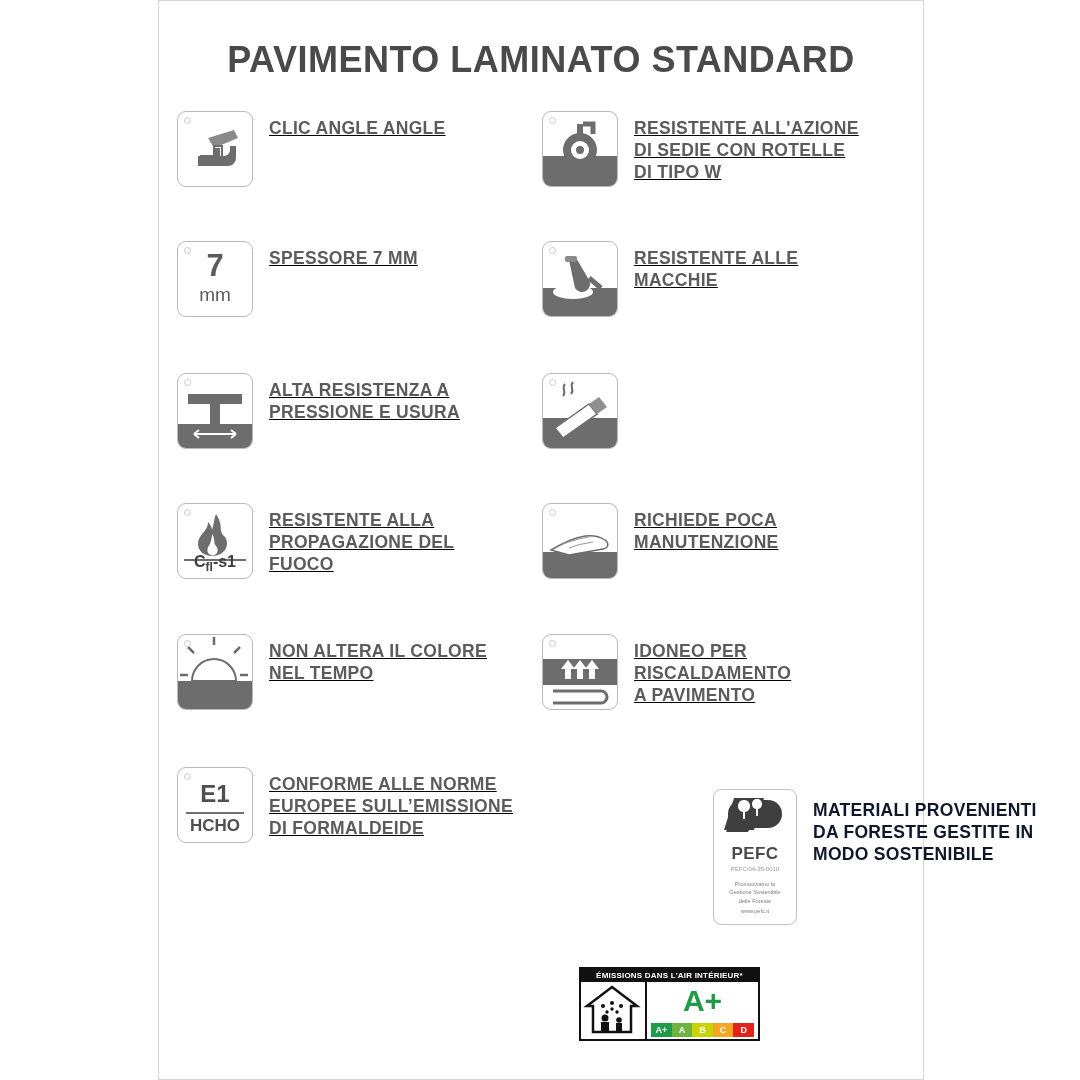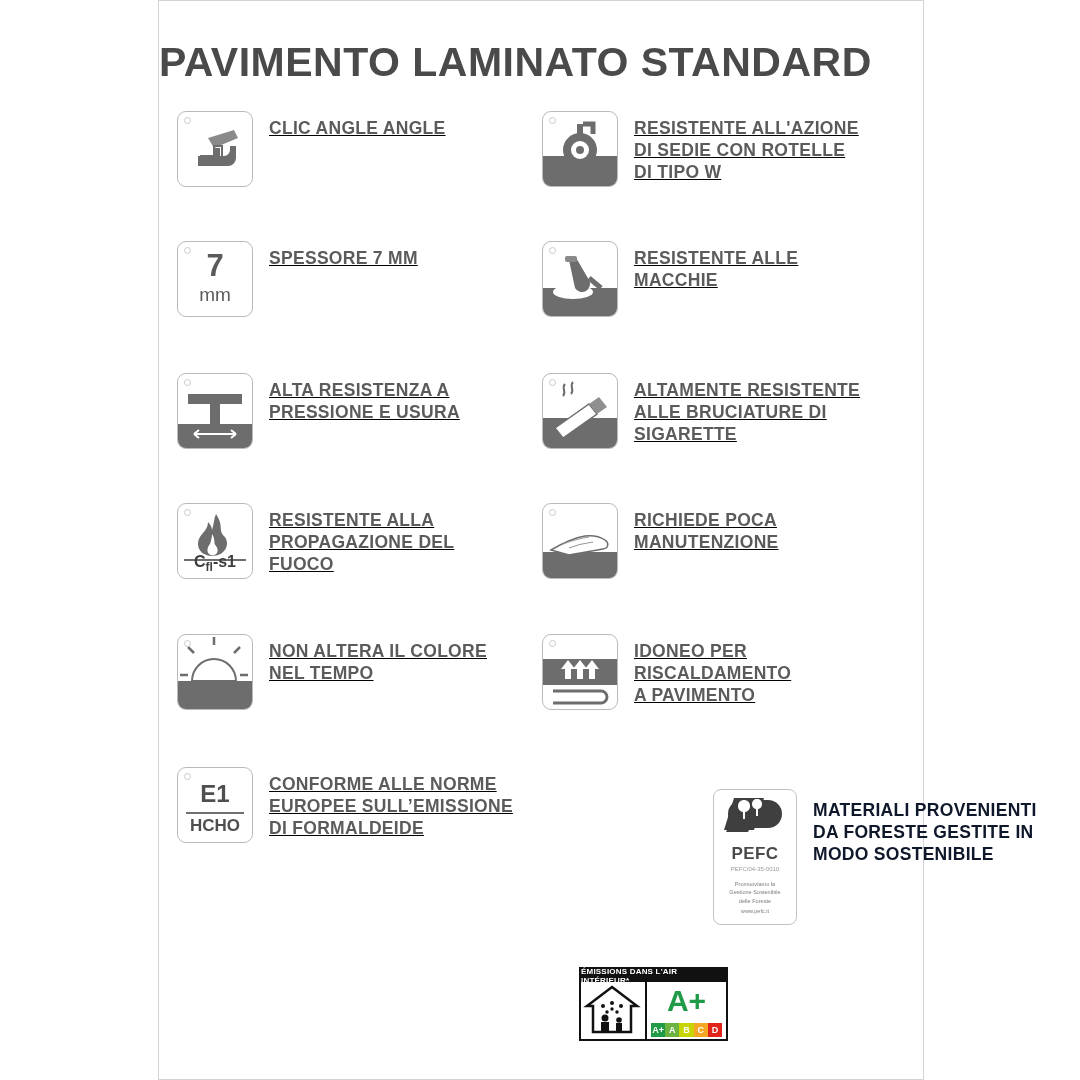--- a/index.html
+++ b/index.html
@@ -21,21 +21,22 @@
     height: 1080px;
     border: 1px solid #d4d4d4;
     box-sizing: border-box;
     background: #ffffff;
   }
   .title {
     position: absolute;
     top: 38px;
     left: 0;
     width: 100%;
-    font-size: 41px;
+    text-align: center;
+    font-size: 36px;
     font-weight: bold;
     letter-spacing: 0.5px;
     color: #4a4a4a;
   }
   .grid {
     position: absolute;
     top: 110px;
     left: 18px;
     width: 730px;
     text-decoration: underline;
@@ -207,21 +208,21 @@
     line-height: 1.27;
     letter-spacing: 0.3px;
     white-space: pre-line;
   }
 
   
   .emis {
     position: absolute;
     left: 420px;
     top: 966px;
-    width: 149px;
+    width: 181px;
     height: 74px;
     border: 2px solid #111;
     box-sizing: border-box;
     background: #fff;
   }
   .emis-head {
     height: 13px;
     background: #111;
     color: #fff;
     font-size: 8px;
@@ -356,23 +357,20 @@
       <div class="cell">
         <div class="iconbox">
           <span class="corner"></span>
           <svg width="74" height="74" viewBox="0 0 74 74">
             <rect x="0" y="44" width="74" height="30" fill="#6d6d6d"></rect>
             <path d="M12 54 l34 -24 l8 10 l-34 24 z" fill="#ffffff" stroke="#6d6d6d" stroke-width="1.5"></path>
             <path d="M46 30 l10 -7 l8 10 l-10 7 z" fill="#8f8f8f"></path>
             <path d="M20 22 c4 -4 -2 -8 2 -12 M28 20 c4 -4 -2 -8 2 -12" stroke="#6d6d6d" stroke-width="2" fill="none"></path>
           </svg>
         </div>
-        <div class="lbl">ALTAMENTE RESISTENTE
-ALLE BRUCIATURE DI
-SIGARETTE</div>
       </div>
     </div>
 
     <div class="row" style="height:131px;">
       <div class="cell">
         <div class="iconbox">
           <span class="corner"></span>
           <svg width="74" height="74" viewBox="0 0 74 74">
             <path d="M38 10 c8 12 2 16 8 22 c3 3 4 8 2 12 c-2 5 -8 8 -14 8 c-8 0 -14 -5 -14 -12 c0 -10 10 -12 10 -22 c4 4 4 8 4 8 c2 -6 2 -12 4 -16 z" fill="#6d6d6d"></path>
             <path d="M34 30 c4 6 1 9 4 12 c2 2 2 5 1 7 c-2 3 -6 3 -8 1 c-3 -3 -1 -8 1 -10 c1 -3 2 -7 2 -10 z" fill="#ffffff"></path>

